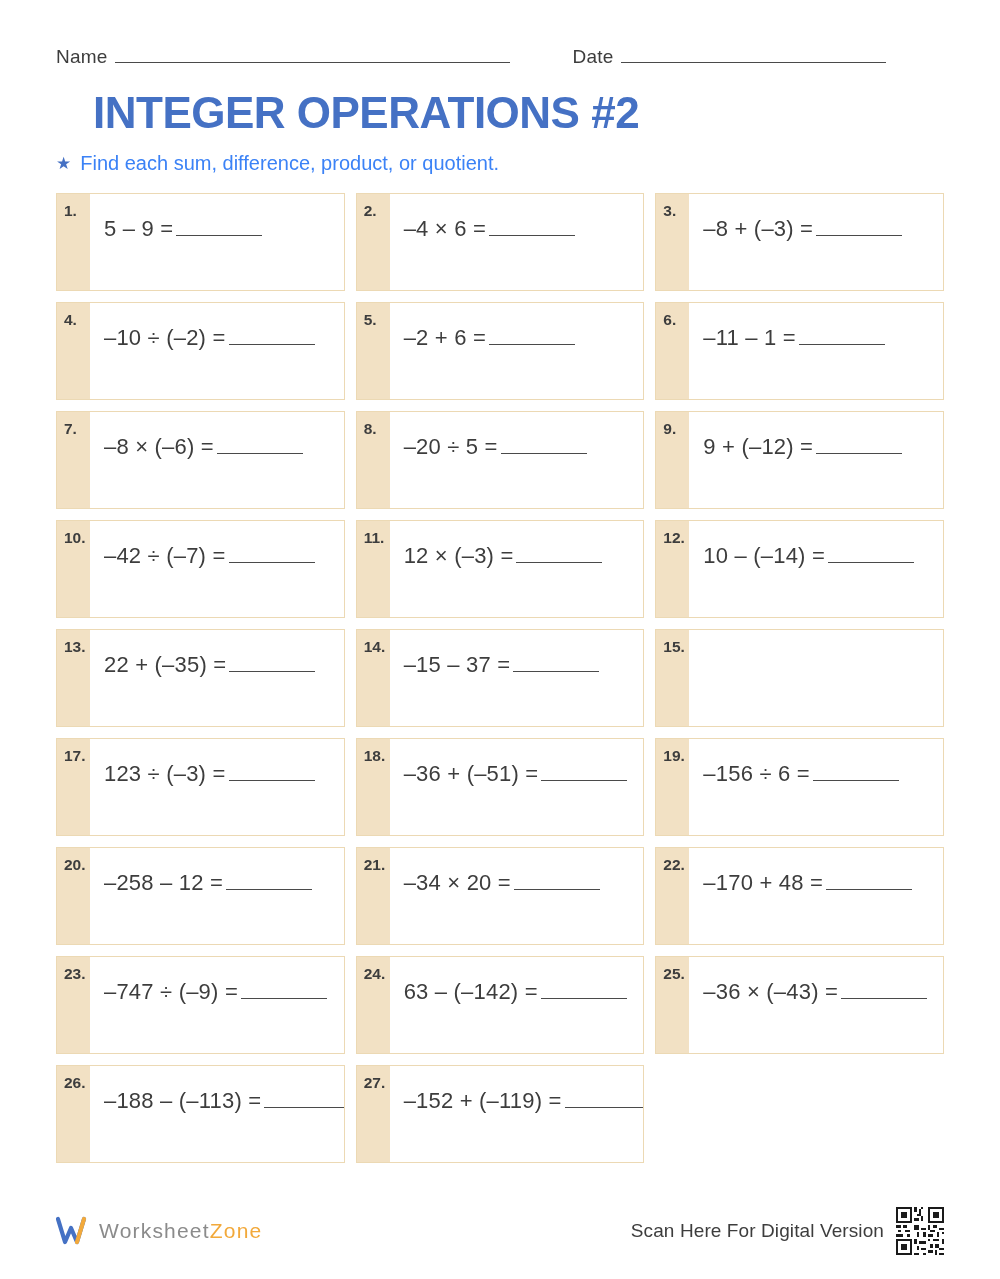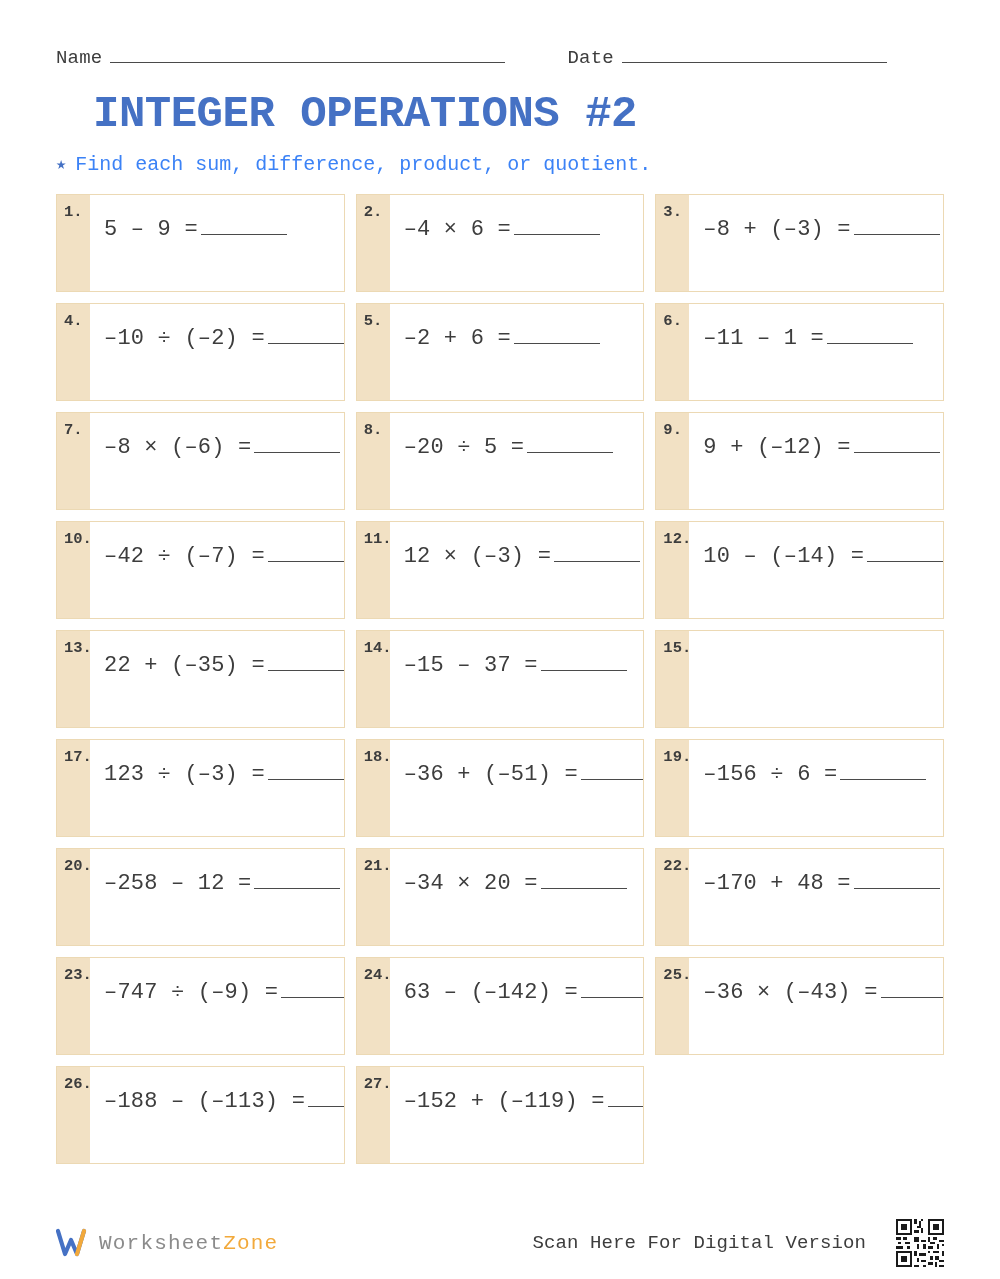--- a/index.html
+++ b/index.html
@@ -14,21 +14,20 @@
     font-family: "Liberation Sans", sans-serif;
     color: #3d3d3d;
     position: relative;
     overflow: hidden;
   }
   .page {
     width: 1000px;
     height: 1279px;
     padding: 46px 56px 0 56px;
     position: relative;
-    font-family: Liberation Mono, monospace;
   }
 
   
   .namedate {
     display: flex;
     align-items: baseline;
     gap: 0;
     font-size: 19px;
     color: #3f3f3f;
     letter-spacing: 0.2px;
@@ -125,21 +124,21 @@
     border-bottom: 1.4px solid #4a4a4a;
     height: 13px;
     margin-left: 3px;
   }
 
   
   .footer {
     position: absolute;
     left: 56px;
     right: 56px;
-    bottom: 10px;
+    bottom: 22px;
     height: 52px;
     display: flex;
     align-items: center;
     justify-content: space-between;
   }
   .brand {
     display: flex;
     align-items: center;
     gap: 9px;
   }
@@ -151,21 +150,21 @@
   .brand-text {
     font-size: 21px;
     letter-spacing: 1.2px;
     color: #8b8b8b;
     font-weight: 500;
   }
   .brand-text .b-zone { color: #f2a93b; }
   .footer-right {
     display: flex;
     align-items: center;
-    gap: 30px;
+    gap: 12px;
   }
   .scan-text {
     font-size: 19px;
     color: #3d3d3d;
     letter-spacing: 0.1px;
   }
   .qr {
     width: 48px;
     height: 48px;
   }

